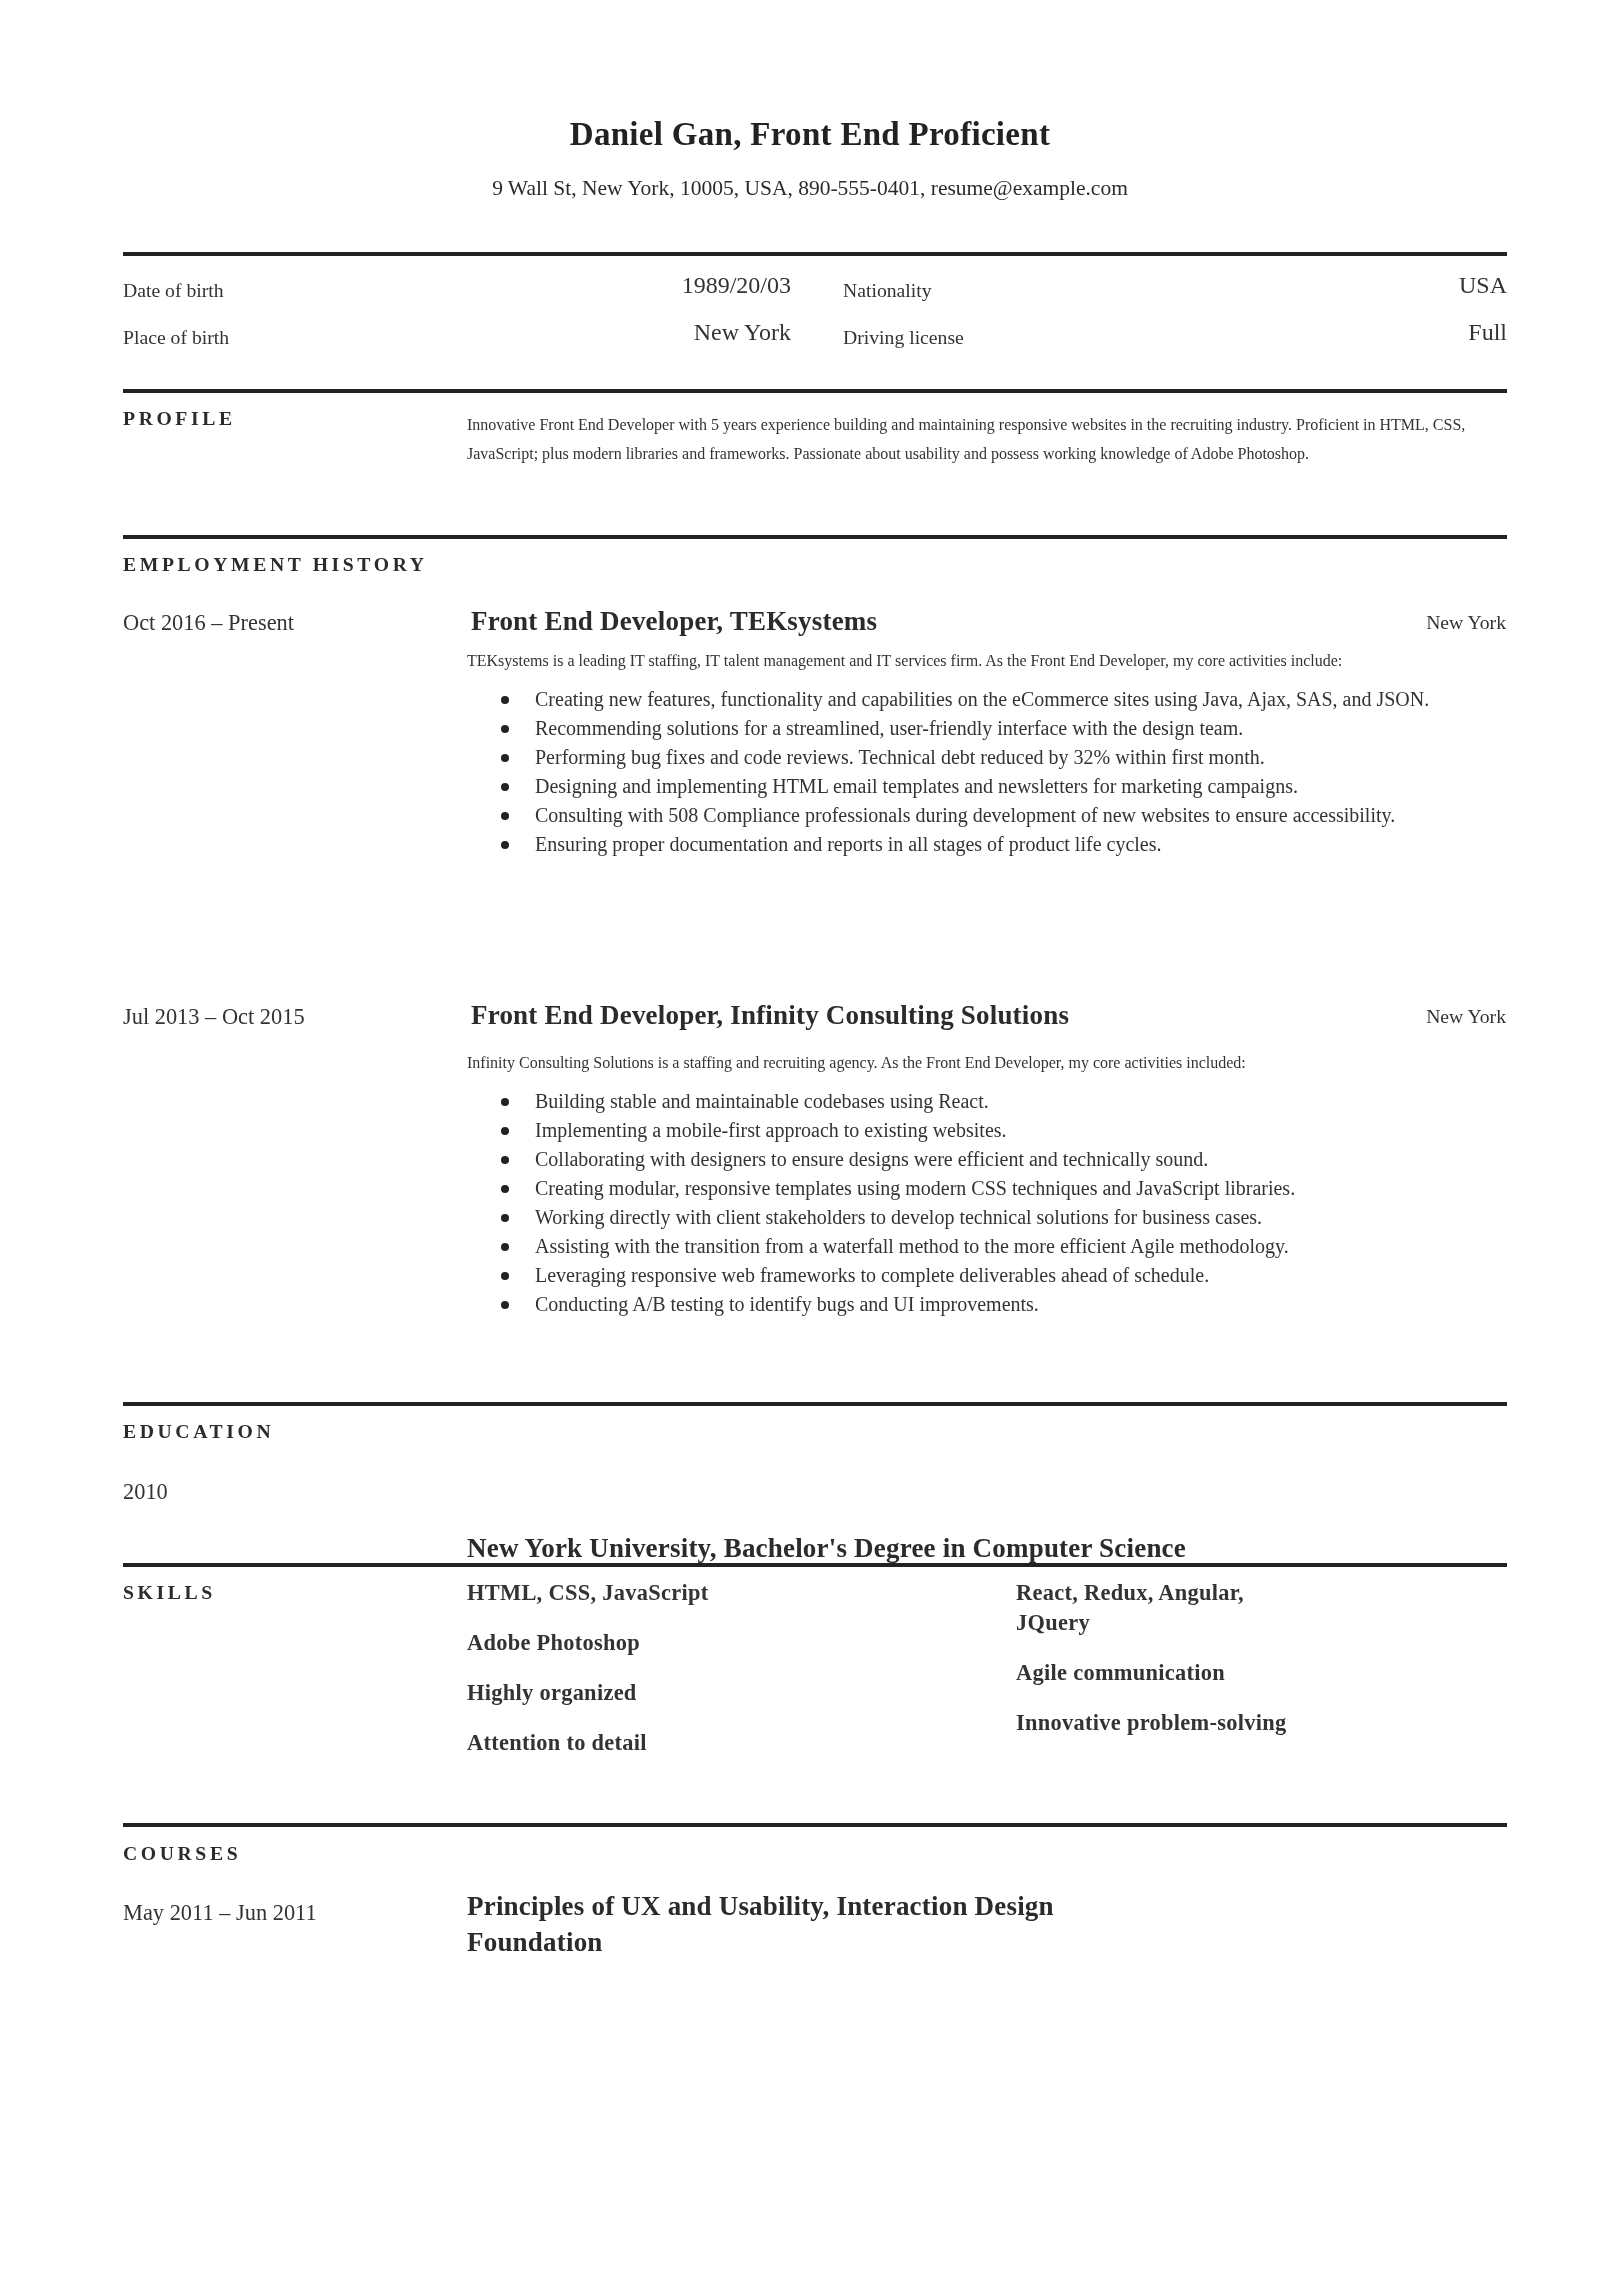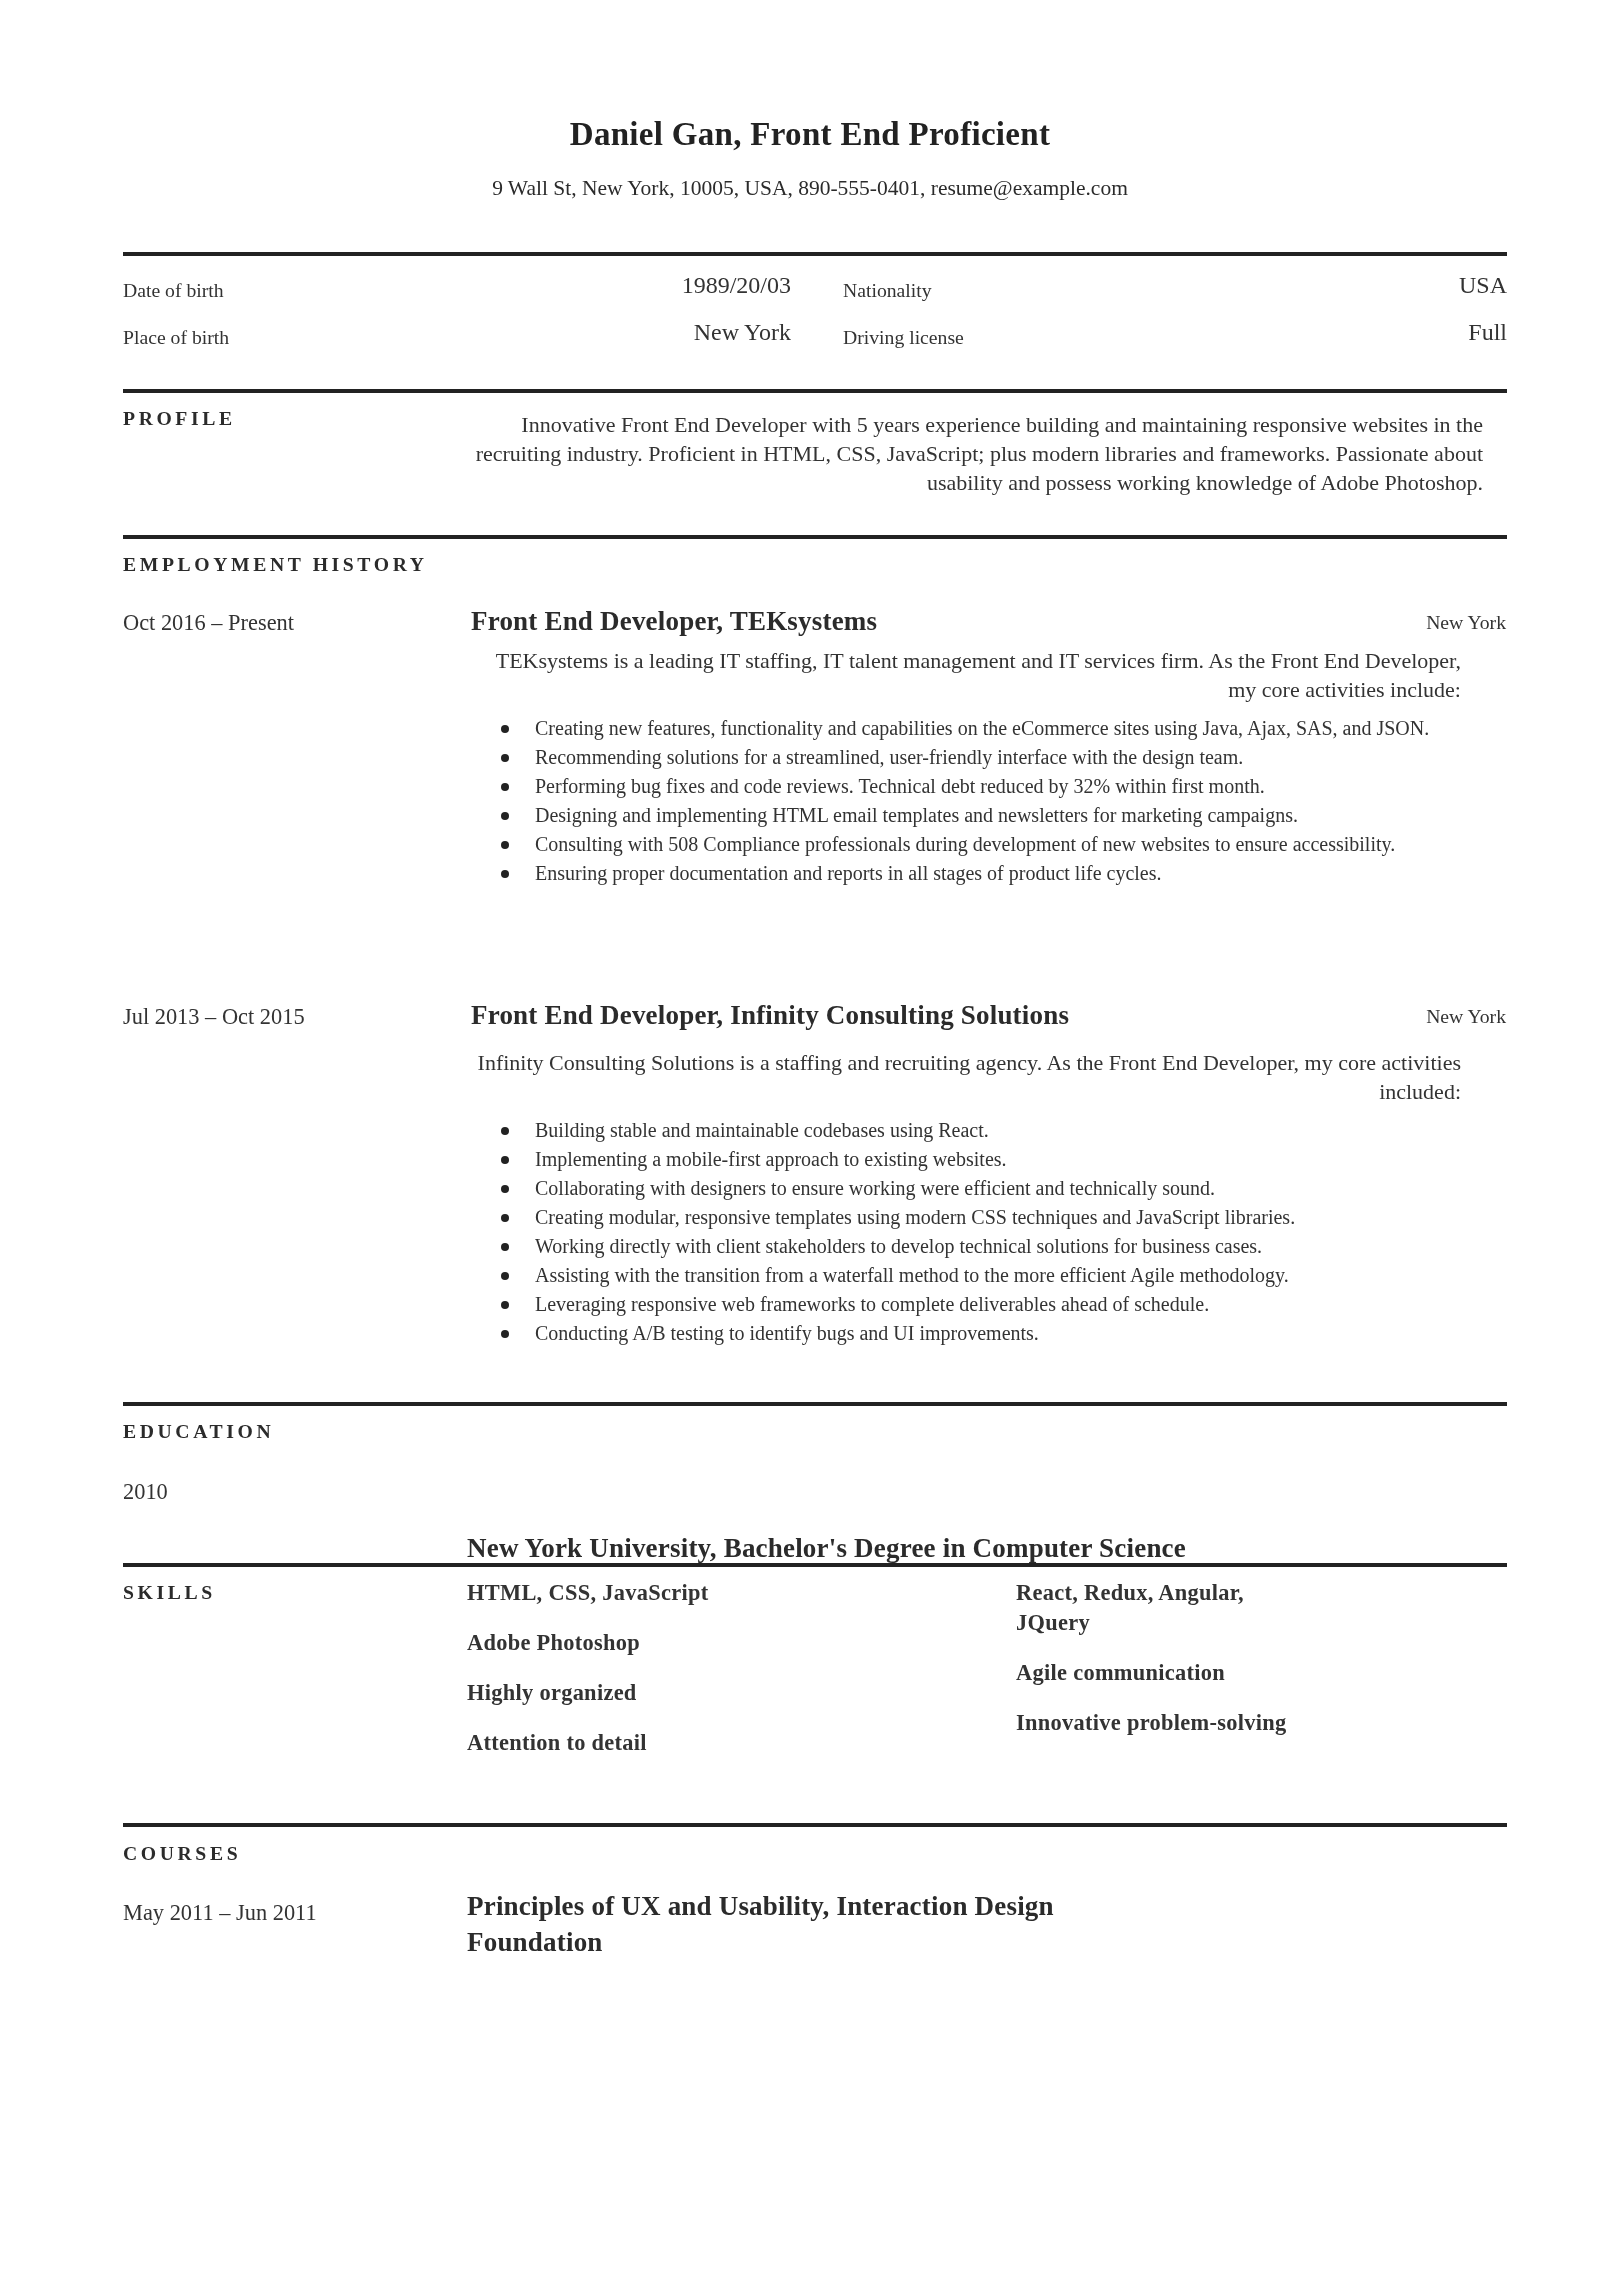--- a/index.html
+++ b/index.html
@@ -27,21 +27,21 @@
   .pd-label2 { position: absolute; left: 720px; top: 7.2px; color: #333; font-size: 19.7px; }
   .pd-value2 { position: absolute; right: 0; top: 0; font-size: 24px; color: #333; text-align: right; }
 
   .sec-title {
     position: absolute; left: 123px; font-size: 19.7px; font-weight: bold; letter-spacing: 3.6px;
     color: #2b2b2b;
   }
   .left-date { position: absolute; left: 123px; font-size: 22.4px; color: #333; }
   .right-col { position: absolute; left: 467px; width: 1039px; }
 
-  .para { font-size: 22px; line-height: 29px; color: #333; margin: 0; text-align: right; }
+  .para { font-size: 16px; line-height: 29px; color: #333; margin: 0; }
   .job-title { font-size: 27px; font-weight: bold; color: #2b2b2b; margin: 4px; letter-spacing: 0.2px; }
   .job-city { position: absolute; right: 0; top: 5.4px; font-size: 19.7px; color: #333; }
 
   ul.bullets { margin: 0; padding: 0 0 0 68px; list-style: none; }
   ul.bullets li {
     position: relative; font-size: 20px; line-height: 29px; color: #333; padding-right: 0;
   }
   ul.bullets li::before {
     content: ""; position: absolute; left: -34px; top: 11.6px; width: 8px; height: 8px;
     background: #222; border-radius: 50%;
@@ -104,21 +104,21 @@
   <div class="left-date" style="top:1004px;">Jul 2013 – Oct 2015</div>
   <div class="right-col" style="top:996px;">
     <div style="position:relative;">
       <p class="job-title">Front End Developer, Infinity Consulting Solutions</p>
       <span class="job-city">New York</span>
     </div>
     <p class="para" style="margin-top:17px; width:994px;">Infinity Consulting Solutions is a staffing and recruiting agency. As the Front End Developer, my core activities included:</p>
     <ul class="bullets" style="margin-top:9.9px;">
       <li>Building stable and maintainable codebases using React.</li>
       <li>Implementing a mobile-first approach to existing websites.</li>
-      <li>Collaborating with designers to ensure working were efficient and technically sound.</li>
+      <li>Collaborating with designers to ensure designs were efficient and technically sound.</li>
       <li>Creating modular, responsive templates using modern CSS techniques and JavaScript libraries.</li>
       <li>Working directly with client stakeholders to develop technical solutions for business cases.</li>
       <li>Assisting with the transition from a waterfall method to the more efficient Agile methodology.</li>
       <li>Leveraging responsive web frameworks to complete deliverables ahead of schedule.</li>
       <li>Conducting A/B testing to identify bugs and UI improvements.</li>
     </ul>
   </div>
 
   <div class="rule" style="top:1402px;"></div>
 

